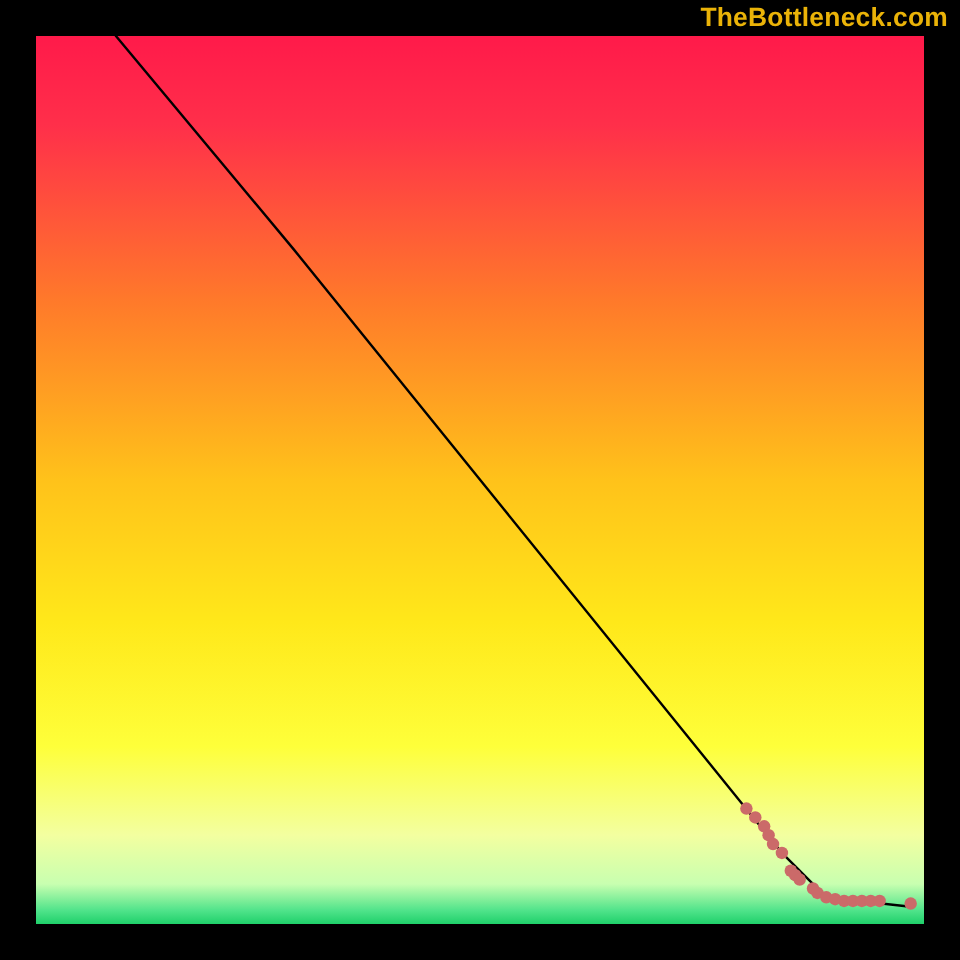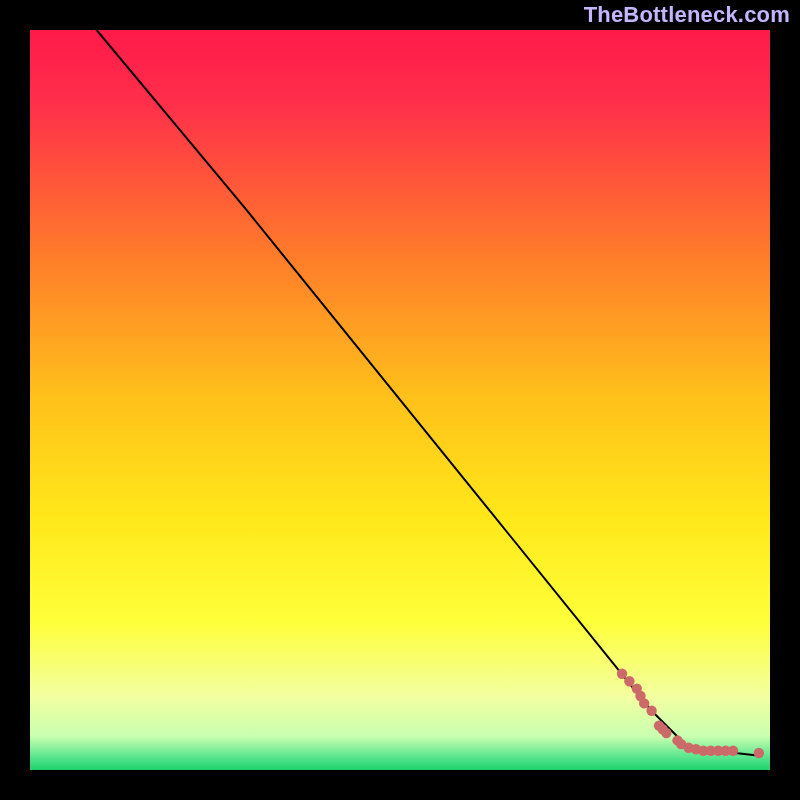--- a/index.html
+++ b/index.html
@@ -13,21 +13,21 @@
   }
   .stage {
     position: relative;
     width: 800px;
     height: 800px;
   }
   .watermark {
     position: absolute;
     top: 2px;
     right: 10px;
-    color: #c4b5fd;
+    color: #eab308;
     font-size: 22px;
     font-weight: 600;
     letter-spacing: 0.2px;
     user-select: none;
     margin-left: 22px;
   }
   .plot-frame {
     position: absolute;
     left: 30px;
     top: 30px;

